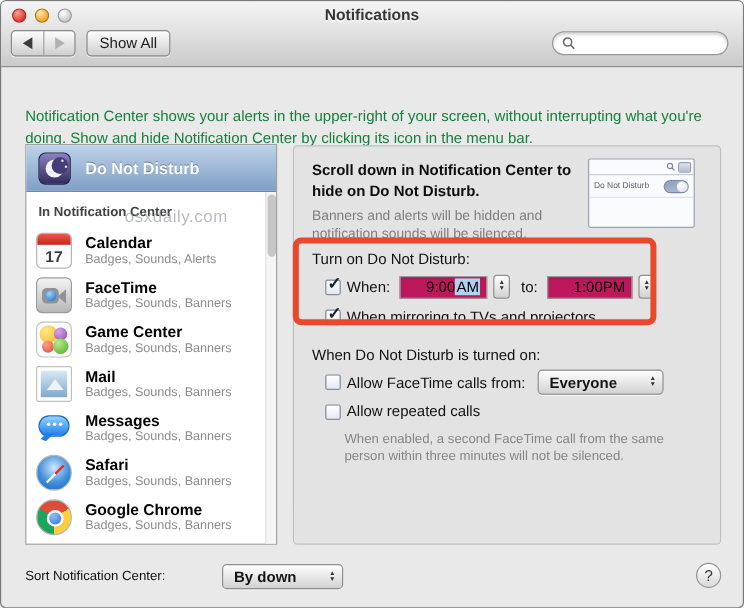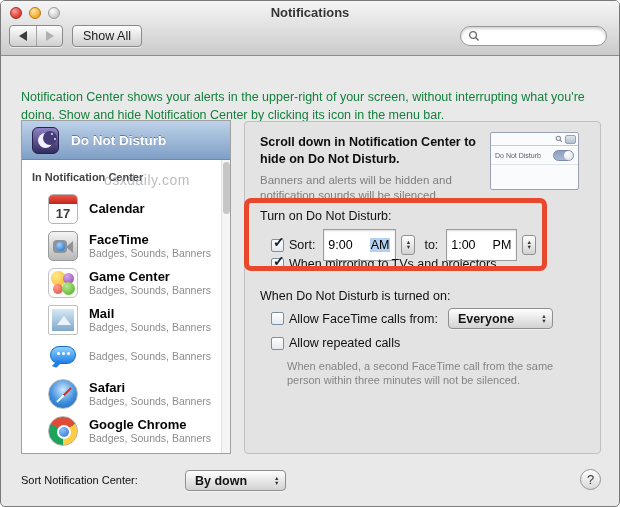--- a/index.html
+++ b/index.html
@@ -59,21 +59,21 @@
   .moon-icon {
     width:27px; height:27px; border-radius:6px; position:relative;
     background:linear-gradient(#8c81c4,#322c5d); border:1px solid #26224a; overflow:hidden;
   }
   .moon-c1 { position:absolute; left:5px; top:5px; width:15px; height:15px; border-radius:50%; background:#f3f1ff; }
   .moon-c2 { position:absolute; left:10px; top:3px; width:14px; height:14px; border-radius:50%; background:#453d77; }
   .star { position:absolute; width:2px; height:2px; border-radius:50%; background:#e8e5ff; }
   .dnd-label { font-size:13.5px; font-weight:bold; color:#fff; text-shadow:0 -1px 0 rgba(0,0,0,.35); }
   .list-header { margin:11px 0 0 10px; font-size:11px; font-weight:bold; color:#424242; }
   .app-list { margin-top:7px; }
-  .app-row { height:37px; display:flex; align-items:center; gap:11px; padding-left:26px; }
+  .app-row { height:37px; display:flex; align-items:center; gap:11px; padding-left:8px; }
   .app-name { font-size:13px; font-weight:bold; color:#050505; line-height:15px; }
   .app-detail { font-size:10.5px; color:#8d8d8d; line-height:13px; }
   .scroll-track {
     position:absolute; right:0; top:39px; bottom:0; width:9px;
     background:#f5f5f5; border-left:1px solid #e2e2e2;
   }
   .scroll-thumb { position:absolute; left:1px; top:2px; width:7px; height:52px; border-radius:4px; background:#c6c6c6; }
   
   .icon30 { width:30px; height:30px; position:relative; flex:0 0 30px; }
   .cal-ic { background:#fdfdfd; border:1px solid #b5b5b5; border-radius:5px; overflow:hidden; }
@@ -111,22 +111,22 @@
   .thumb-row { height:19px; display:flex; align-items:center; justify-content:space-between; padding:0 4px; border-bottom:1px solid #dfe3ea; }
   .thumb-label { font-size:7px; color:#555d6e; }
   .thumb-toggle { width:21px; height:11px; border-radius:6px; background:linear-gradient(#8ea0c2,#a9b7d2); border:1px solid #7c8aa8; position:relative; }
   .thumb-knob { position:absolute; right:0px; top:0px; width:9px; height:9px; border-radius:50%; background:radial-gradient(circle at 35% 30%, #fff, #d7dbe2); }
   
   .sec-title { position:absolute; font-size:12.5px; color:#111; }
   .ctl-row { position:absolute; display:flex; align-items:center; gap:5px; font-size:12.5px; color:#111; }
   .cb { width:13px; height:13px; border:1px solid #7e8ea0; border-radius:2px; background:linear-gradient(#fff,#e4e9ef); position:relative; flex:0 0 13px; }
   .cb .mark { position:absolute; left:1px; top:-6px; font-size:14px; font-weight:bold; color:#16202c; }
   .timefield {
-    height:32px; background:#ffffff; border:1px solid #9b9b9b; display:flex; align-items:center; justify-content:flex-end;
-    padding:0 5px; font-size:12.5px; color:#000; box-shadow:inset 0 1px 2px rgba(0,0,0,.15); gap:17px;
+    height:19px; background:#be185d; border:1px solid #9b9b9b; display:flex; align-items:center; justify-content:flex-end;
+    padding:0 5px; font-size:12.5px; color:#000; box-shadow:inset 0 1px 2px rgba(0,0,0,.15); gap:0;
   }
   .meridiem-sel { background:#b3d1f0; padding:0 1px; }
   .stepper { width:14px; height:20px; border:1px solid #8f8f8f; border-radius:3px; background:linear-gradient(#fefefe,#d2d2d2); display:flex; flex-direction:column; align-items:center; justify-content:center; line-height:5px; }
   .stepper span, .popup-arrows span { font-size:5.5px; color:#333; display:block; line-height:5px; }
   .popup {
     height:21px; display:inline-flex; align-items:center; gap:27px; padding:0 5px 0 9px;
     border:1px solid #8f8f8f; border-radius:4px; background:linear-gradient(#fefefe,#d2d2d2);
     box-shadow:0 1px 0 rgba(255,255,255,.5); font-size:12.5px; font-weight:bold; color:#151515;
   }
   .popup-arrows { display:flex; flex-direction:column; align-items:center; justify-content:center; line-height:5px; }
@@ -196,20 +196,21 @@
     <div class="list-header">In Notification Center</div>
     <div class="app-list">
 
       <div class="app-row">
         <div class="icon30 cal-ic">
           <div class="cal-top"></div>
             <div class="cal-num">17</div>
         </div>
         <div>
           <div class="app-name">Calendar</div>
+          <div class="app-detail">Badges, Sounds, Alerts</div>
         </div>
       </div>
 
       <div class="app-row">
         <div class="icon30 ft-ic">
           <div class="ft-lens"></div>
             <div class="ft-glass"></div>
             <div class="ft-prism"></div>
         </div>
         <div>
@@ -246,20 +247,21 @@
         <div class="icon30 msg-ic">
           <div class="bubble"></div>
             <div class="tail"></div>
           <div class="msg-dots">
               <i></i>
               <i></i>
               <i></i>
             </div>
         </div>
         <div>
+          <div class="app-name">Messages</div>
           <div class="app-detail">Badges, Sounds, Banners</div>
         </div>
       </div>
 
       <div class="app-row">
         <div class="icon30 saf-ic">
           <div class="saf-needle"></div>
         </div>
         <div>
           <div class="app-name">Safari</div>
@@ -303,21 +305,21 @@
           </div>
       </div>
     </div>
 
     <div class="sec-title" style="left:15px;top:87px;">Turn on Do Not Disturb:</div>
 
     <div class="ctl-row" style="left:26px;top:107px;">
       <div class="cb">
           <span class="mark">✓</span>
         </div>
-      <span>Sort:</span>
+      <span>When:</span>
       <div class="timefield" style="width:73px;margin-left:3px;">
         <span>9:00</span>
         <span class="meridiem-sel">AM</span>
       </div>
       <div class="stepper">
           <span>▲</span>
           <span>▼</span>
         </div>
       <span style="margin-left:4px;">to:</span>
       <div class="timefield" style="width:71px;margin-left:3px;">

